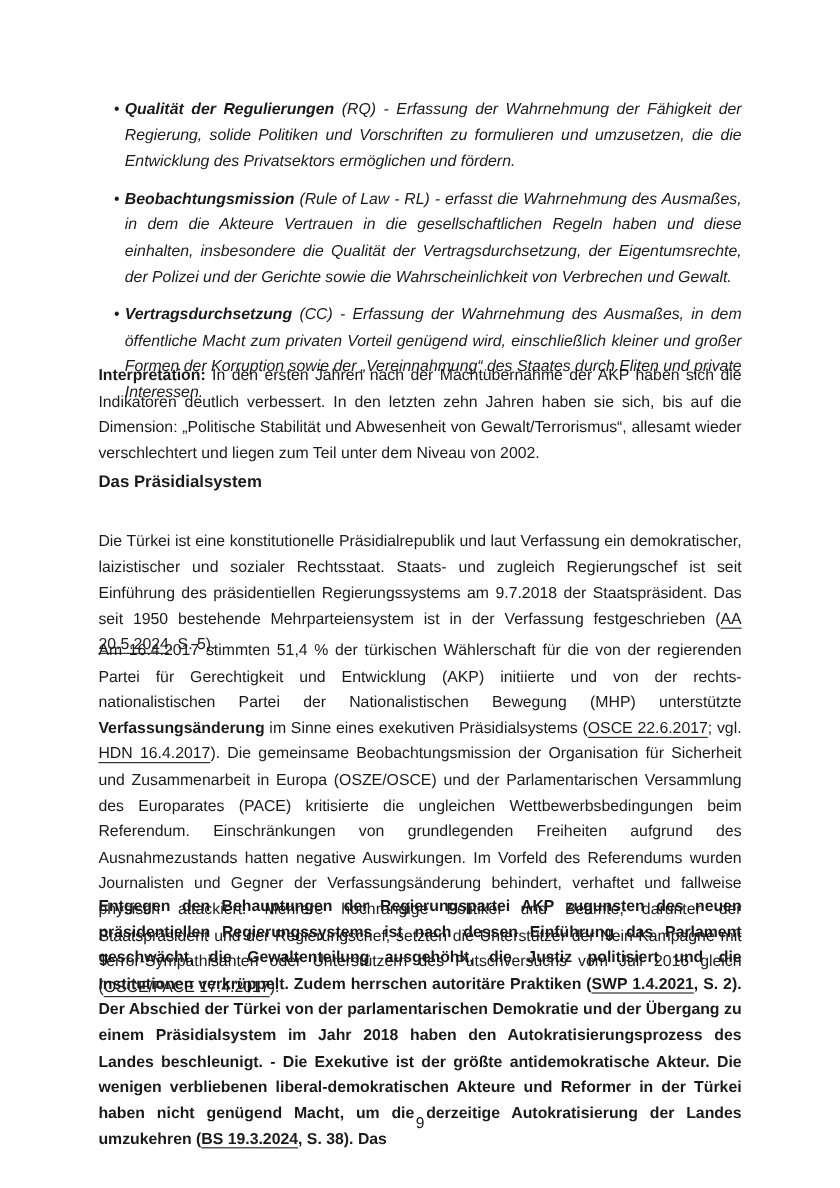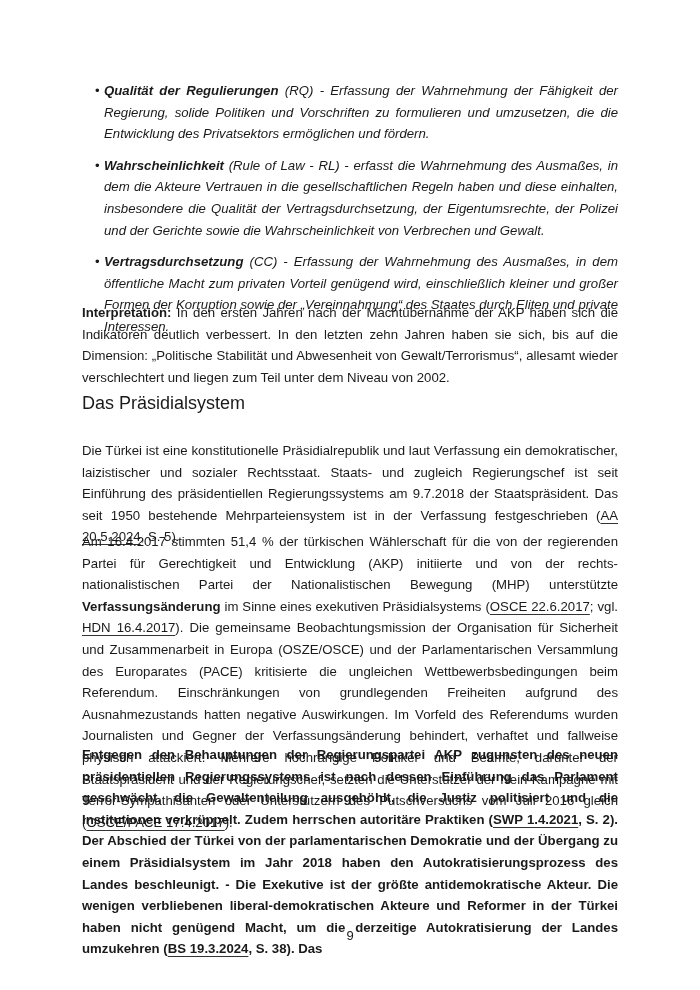--- a/index.html
+++ b/index.html
@@ -11,40 +11,40 @@
   }
   .page { position: absolute; left: 82px; top: 0; width: 536px; }
   .bullets { list-style: none; margin: 0; padding: 0; position: absolute; top: 80px; left: 0; width: 536px; }
   .bullet {
     position: relative; padding-left: 22px; font-style: italic;
     line-height: 21.6px; text-align: justify; margin-bottom: 10px;
   }
   .bullet .dot { position: absolute; left: 13px; top: 0; font-style: normal; }
   .bullet b { font-weight: bold; margin-top: 32px; }
   .interp { position: absolute; top: 302px; left: 0; width: 536px; line-height: 21.6px; text-align: justify; }
-  .heading { position: absolute; top: 393px; left: 0; font-weight: normal; font-size: 18px; }
+  .heading { position: absolute; top: 393px; left: 0; font-weight: bold; font-size: 14px; }
   .para { position: absolute; left: 0; width: 536px; line-height: 21.6px; text-align: justify; }
   .p1 { top: 440px; }
   .p2 { top: 531px; }
   .p3 { top: 744px; font-weight: bold; }
   .ref { text-decoration: underline; text-underline-offset: 3px; text-decoration-color: #333; color: #1a1a1a; }
   .pagenum { position: absolute; top: 928px; left: 0; width: 700px; text-align: center; font-size: 13px; }
 </style>
 </head>
 <body>
 
 <div class="page">
   <ul class="bullets">
     <li class="bullet">
       <span class="dot">•</span>
       <b>Qualität der Regulierungen</b><span> (RQ) </span><span>- Erfassung der Wahrnehmung der Fähigkeit der Regierung, solide Politiken und Vorschriften zu formulieren und umzusetzen, die die Entwicklung des Privatsektors ermöglichen und fördern.</span>
     </li>
     <li class="bullet">
       <span class="dot">•</span>
-      <b>Wahrscheinlichkeit</b><span> (Rule of Law - RL) </span><span>- erfasst die Wahrnehmung des Ausmaßes, in dem die Akteure Vertrauen in die gesellschaftlichen Regeln haben und diese einhalten, insbesondere die Qualität der Vertragsdurchsetzung, der Eigentumsrechte, der Polizei und der Gerichte sowie die Wahrscheinlichkeit von Verbrechen und Gewalt.</span>
+      <b>Beobachtungsmission</b><span> (Rule of Law - RL) </span><span>- erfasst die Wahrnehmung des Ausmaßes, in dem die Akteure Vertrauen in die gesellschaftlichen Regeln haben und diese einhalten, insbesondere die Qualität der Vertragsdurchsetzung, der Eigentumsrechte, der Polizei und der Gerichte sowie die Wahrscheinlichkeit von Verbrechen und Gewalt.</span>
     </li>
     <li class="bullet">
       <span class="dot">•</span>
       <b>Vertragsdurchsetzung</b><span> (CC) </span><span>- Erfassung der Wahrnehmung des Ausmaßes, in dem öffentliche Macht zum privaten Vorteil genügend wird, einschließlich kleiner und großer Formen der Korruption sowie der „Vereinnahmung“ des Staates durch Eliten und private Interessen.</span>
     </li>
   </ul>
 
   <p class="interp" style="margin:0">
     <b>Interpretation:</b><span> In den ersten Jahren nach der Machtübernahme der AKP haben sich die Indikatoren deutlich verbessert. In den letzten zehn Jahren haben sie sich, bis auf die Dimension: „Politische Stabilität und Abwesenheit von Gewalt/Terrorismus“, allesamt wieder verschlechtert und liegen zum Teil unter dem Niveau von 2002.</span>
   </p>

